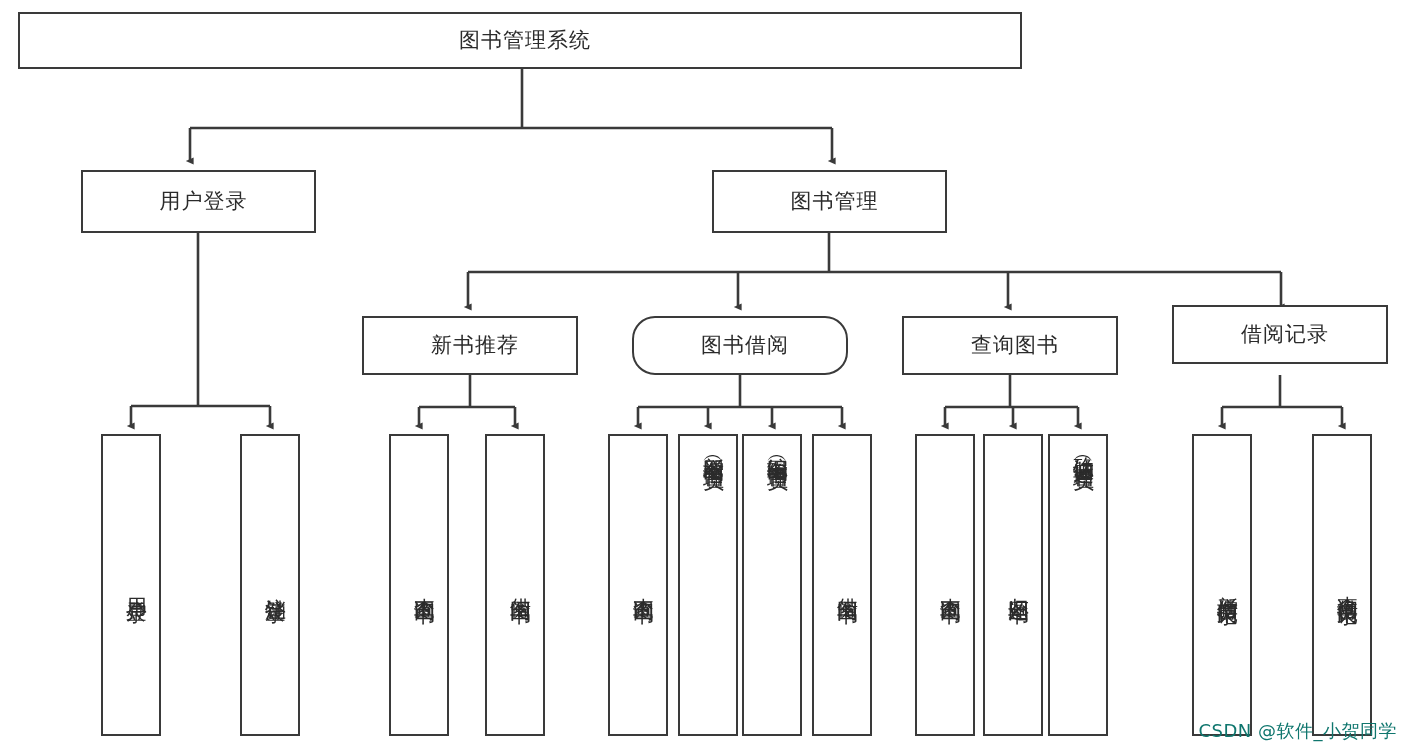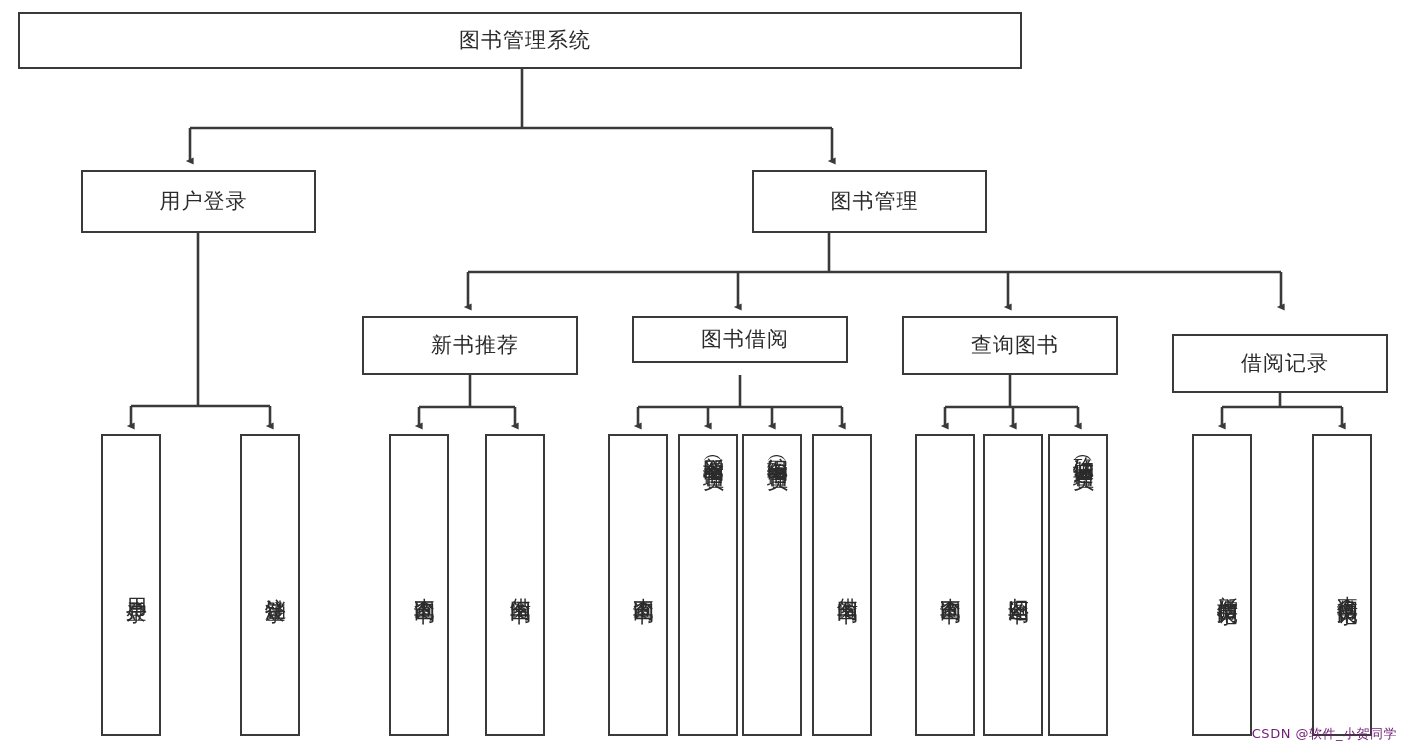--- a/index.html
+++ b/index.html
@@ -56,22 +56,22 @@
     justify-content: center;
   }
   .node.leaf.top {
     align-items: flex-start;
     padding-top: 4px;
   }
   .watermark {
     position: absolute;
     right: 8px;
     bottom: 4px;
-    font-size: 13px;
-    color: #701a75;
+    font-size: 18px;
+    color: #0f766e;
     white-space: nowrap;
     letter-spacing: 0.5px;
   }
 </style>
 </head>
 <body>
 
 <div id="canvas">
 
   <svg class="wires" viewBox="0 0 1405 747" xmlns="http://www.w3.org/2000/svg">
@@ -124,34 +124,34 @@
     </g>
   </svg>
 
   <div class="node" style="left:18px;top:12px;width:1004px;height:57px;">
     <span class="label">图书管理系统</span>
   </div>
 
   <div class="node" style="left:81px;top:170px;width:235px;height:63px;">
     <span class="label">用户登录</span>
   </div>
-  <div class="node" style="left:752px;top:170px;width:235px;height:63px;">
+  <div class="node" style="left:712px;top:170px;width:235px;height:63px;">
     <span class="label">图书管理</span>
   </div>
 
   <div class="node" style="left:362px;top:316px;width:216px;height:59px;">
     <span class="label">新书推荐</span>
   </div>
-  <div class="node" style="left:632px;top:316px;width:216px;height:47px;">
+  <div class="node" style="left:632px;top:316px;width:216px;height:59px;border-radius:23px;">
     <span class="label">图书借阅</span>
   </div>
   <div class="node" style="left:902px;top:316px;width:216px;height:59px;">
     <span class="label">查询图书</span>
   </div>
-  <div class="node" style="left:1172px;top:334px;width:216px;height:59px;">
+  <div class="node" style="left:1172px;top:305px;width:216px;height:59px;">
     <span class="label">借阅记录</span>
   </div>
 
   <div class="node leaf" style="left:101px;top:434px;width:60px;height:302px;">
     <span class="label">用户登录</span>
   </div>
   <div class="node leaf" style="left:240px;top:434px;width:60px;height:302px;">
     <span class="label">注销登录</span>
   </div>
   <div class="node leaf" style="left:389px;top:434px;width:60px;height:302px;">

